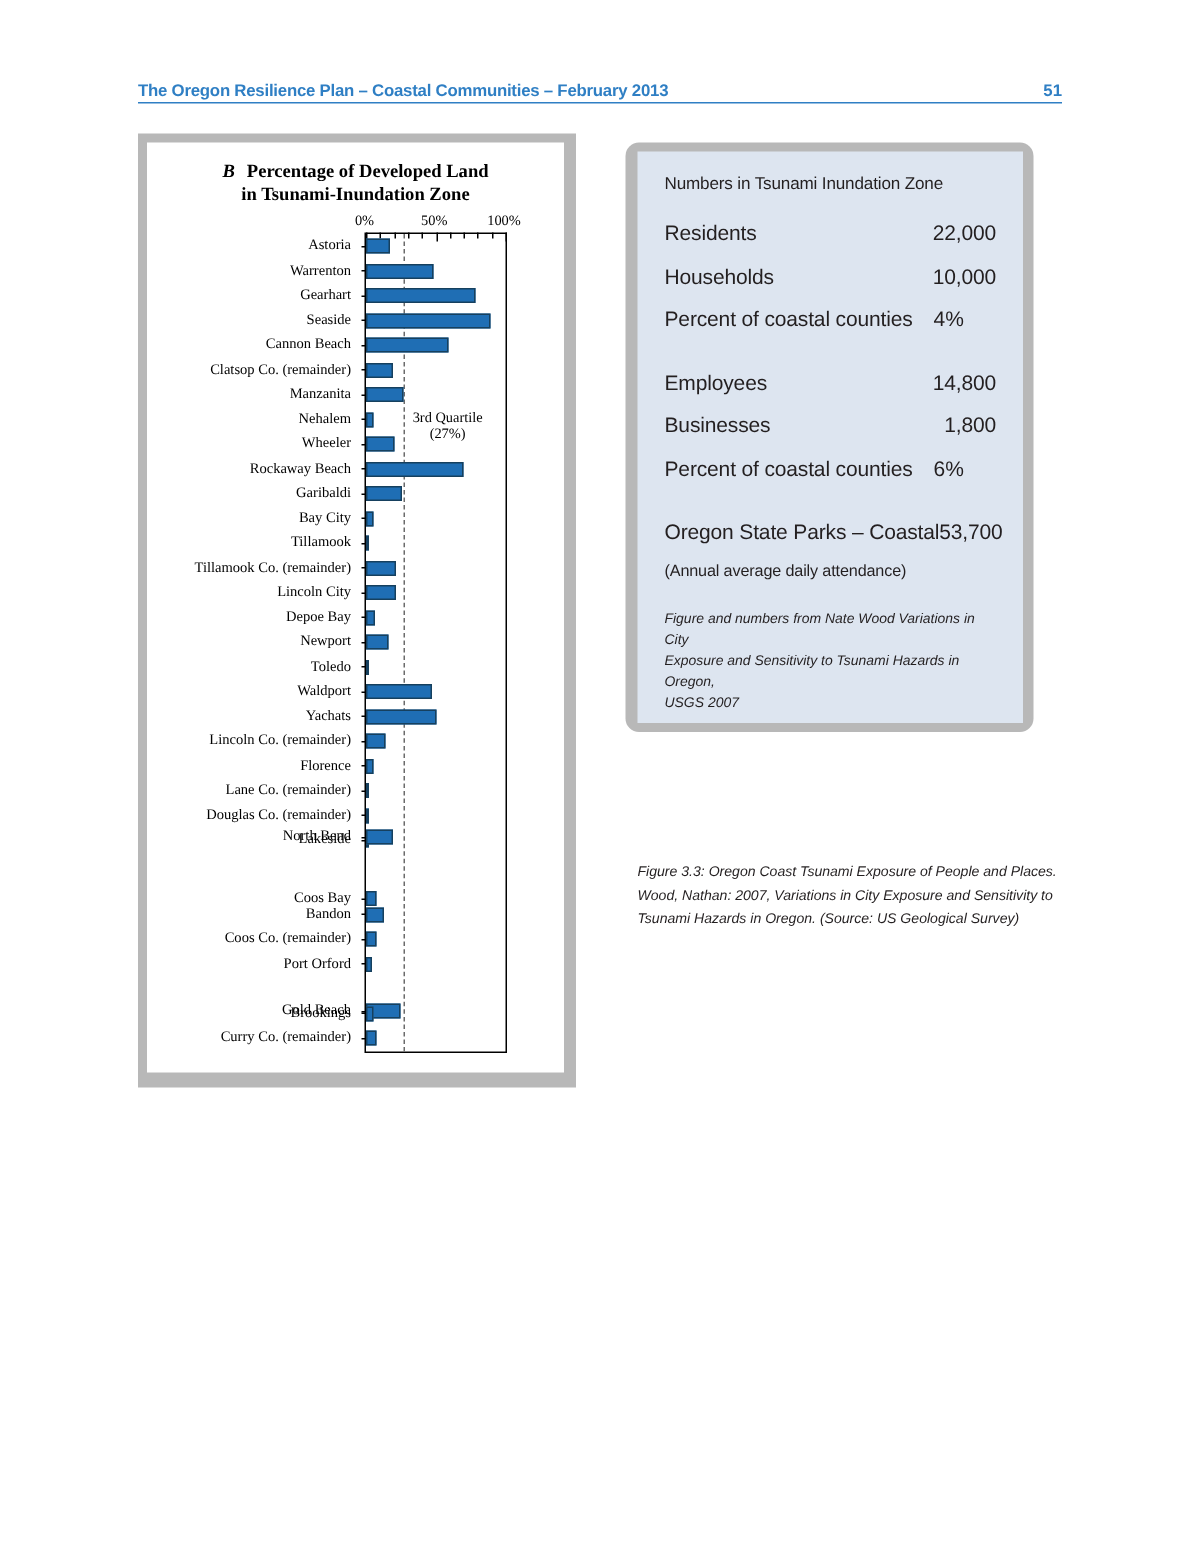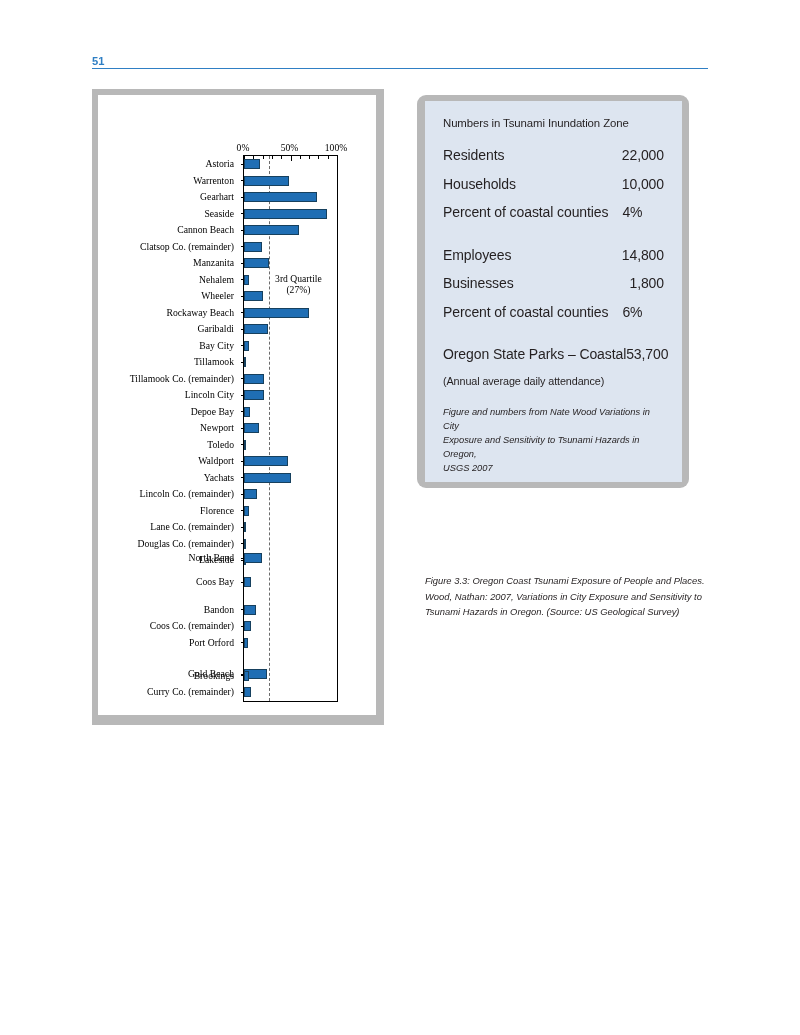--- a/index.html
+++ b/index.html
@@ -250,26 +250,32 @@
     font-size: 9.4px;
     font-style: italic;
     line-height: 15.5px;
     color: #231f20;
   }
 </style>
 </head>
 <body>
 
 <div id="page-header">
+  <div class="hdr-title">The Oregon Resilience Plan – Coastal Communities – February 2013</div>
   <div class="hdr-page">51</div>
 </div>
 
 <div id="figure-panel">
   <div id="figure-inner">
 
+    <div class="chart-title">
+      <span class="panel-letter">B</span><span>Percentage of Developed Land</span>
+      <br>
+      <span>in Tsunami-Inundation Zone</span>
+    </div>
 
     <div class="axis-labels" id="axis-labels">
         <span style="left: 145px;">0%</span>
         <span style="left: 191.5px;">50%</span>
         <span style="left: 238px;">100%</span>
       </div>
 
     <div id="plot-frame">
       <div id="tick-row">
           <i class="major" style="left: 0px;"></i>
@@ -413,21 +419,21 @@
           <div class="bar-row" style="top: 396px;">
             <div class="cat-label">Lakeside</div>
             <div class="row-tick"></div>
             <div class="bar" title="Lakeside: 2%" style="width: 1.86px; background: rgb(31, 110, 180); border-color: rgb(22, 64, 94);"></div>
           </div>
           <div class="bar-row" style="top: 394px;">
             <div class="cat-label">North Bend</div>
             <div class="row-tick"></div>
             <div class="bar" title="North Bend: 19%" style="width: 17.67px; background: rgb(31, 110, 180); border-color: rgb(22, 64, 94);"></div>
           </div>
-          <div class="bar-row" style="top: 418px;">
+          <div class="bar-row" style="top: 435px;">
             <div class="cat-label">Coos Bay</div>
             <div class="row-tick"></div>
             <div class="bar" title="Coos Bay: 7%" style="width: 6.51px; background: rgb(31, 110, 180); border-color: rgb(22, 64, 94);"></div>
           </div>
           <div class="bar-row" style="top: 445.5px;">
             <div class="cat-label">Bandon</div>
             <div class="row-tick"></div>
             <div class="bar" title="Bandon: 13%" style="width: 12.09px; background: rgb(31, 110, 180); border-color: rgb(22, 64, 94);"></div>
           </div>
           <div class="bar-row" style="top: 462px;">

